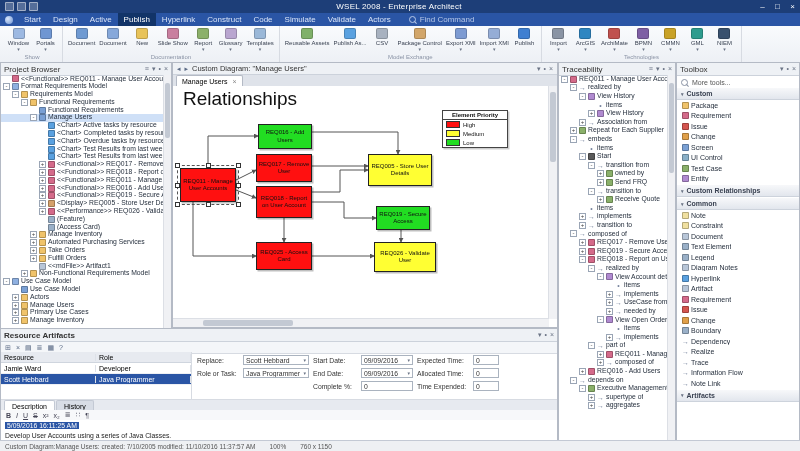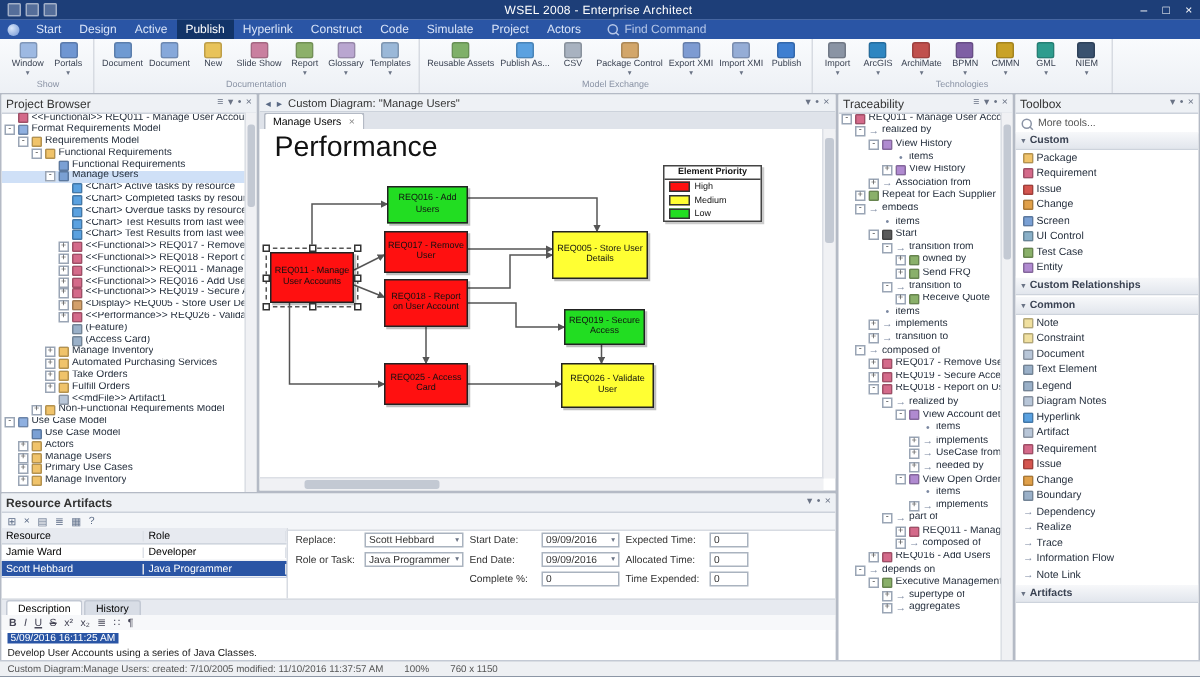--- a/index.html
+++ b/index.html
@@ -146,21 +146,21 @@
       </div>
     <div id="menu-tabs" style="display:flex">
         <div class="mtab">Start</div>
         <div class="mtab">Design</div>
         <div class="mtab">Active</div>
         <div class="mtab act">Publish</div>
         <div class="mtab">Hyperlink</div>
         <div class="mtab">Construct</div>
         <div class="mtab">Code</div>
         <div class="mtab">Simulate</div>
-        <div class="mtab">Project</div>
+        <div class="mtab">Validate</div>
         <div class="mtab">Actors</div>
       </div>
     <div class="findbox">
       <span class="mag"></span>
       <span>Find Command</span>
     </div>
   </div>
 
   <div class="ribbon">
     <div id="ribbon-groups" style="display:flex">
@@ -482,21 +482,21 @@
         <span>×</span>
       </span>
     </div>
     <div class="dtabs">
       <div class="dtab">
         <span>Manage Users</span>
         <span class="x">×</span>
       </div>
     </div>
     <div class="dcanvas">
-      <div class="dheading">Performance</div>
+      <div class="dheading">Relationships</div>
       <svg class="dconn" width="378" height="233">
         <defs>
           <marker id="arr" viewBox="0 0 6 6" refX="5" refY="3" markerWidth="5" markerHeight="5" orient="auto">
             <path d="M0,0L6,3L0,6z" fill="#555"></path>
           </marker>
         </defs>
         <g stroke="#555" stroke-width="1" fill="none">
           <path d="M35,82 L35,50 L85,50" marker-end="url(#arr)"></path>
           <path d="M63,94 L83,84" marker-end="url(#arr)"></path>
           <path d="M63,104 L83,112" marker-end="url(#arr)"></path>

